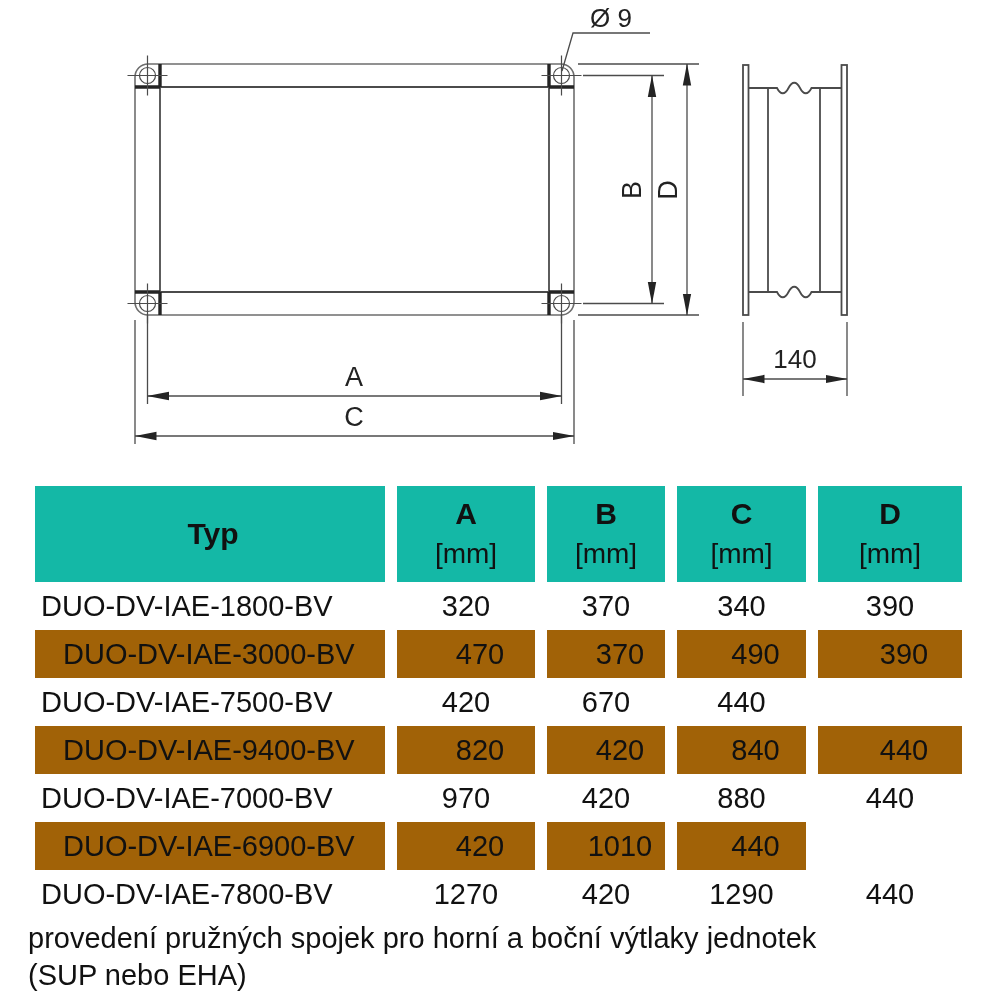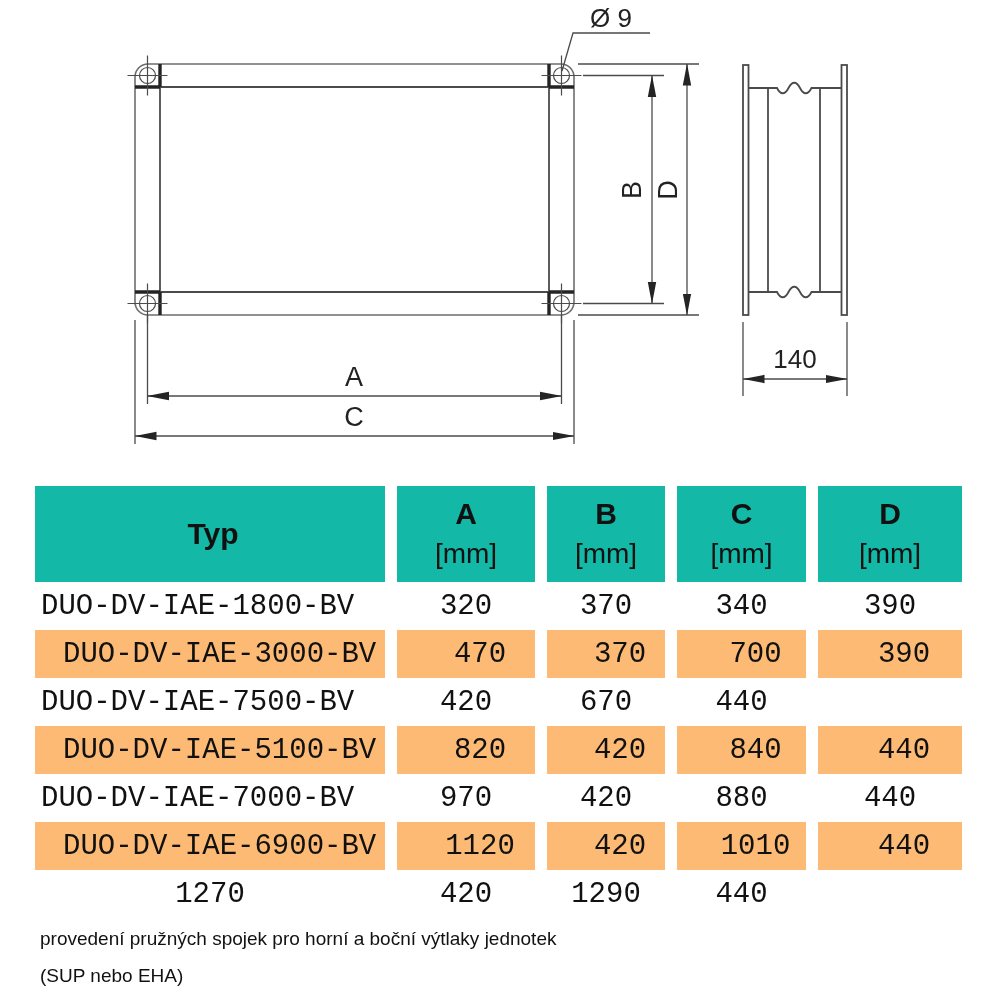--- a/index.html
+++ b/index.html
@@ -13,30 +13,30 @@
 
   .spec-table{
     position:absolute;left:35px;top:486px;width:927px;
     --cols:350px 138px 118px 129px 144px;
   }
   .tr{display:grid;grid-template-columns:var(--cols);column-gap:12px;}
   .cell{display:flex;align-items:center;justify-content:center;}
   .tr.head{height:96px;}
   .tr.head .cell{background:#14b8a6;flex-direction:column;justify-content:center;}
   .tr.data{height:48px;}
-  .tr.shaded .cell{background:#fdba74;padding-left:28px;}
+  .tr.shaded .cell{background:#a16207;padding-left:28px;}
   .cell.typ{justify-content:flex-start;padding-left:6px;}
   .h-typ{font-size:30px;font-weight:bold;}
   .h-letter{font-size:30px;font-weight:bold;line-height:32px;}
   .h-unit{font-size:28px;line-height:32px;margin-top:8px;}
-  .td-text{font-size:29px;font-family:Liberation Mono, monospace;}
+  .td-text{font-size:29px;}
 
   .caption{
-    position:absolute;left:40px;top:920px;width:935px;
-    font-size:19px;line-height:37px;color:#111;
+    position:absolute;left:28px;top:920px;width:935px;
+    font-size:29px;line-height:37px;color:#111;
   }
 </style>
 </head>
 <body>
 
 <div class="page">
 
   <svg class="diagram" width="1000" height="470" viewBox="0 0 1000 470">
     <defs>
       <marker id="arr" viewBox="0 0 22 12" refX="21.5" refY="6" markerWidth="22" markerHeight="12" markerUnits="userSpaceOnUse" orient="auto-start-reverse">
@@ -139,51 +139,51 @@
       <div class="cell typ td-text">DUO-DV-IAE-1800-BV</div>
       <div class="cell td-text">320</div>
       <div class="cell td-text">370</div>
       <div class="cell td-text">340</div>
       <div class="cell td-text">390</div>
     </div>
     <div class="tr data shaded">
       <div class="cell typ td-text">DUO-DV-IAE-3000-BV</div>
       <div class="cell td-text">470</div>
       <div class="cell td-text">370</div>
-      <div class="cell td-text">700</div>
+      <div class="cell td-text">490</div>
       <div class="cell td-text">390</div>
     </div>
     <div class="tr data">
       <div class="cell typ td-text">DUO-DV-IAE-7500-BV</div>
       <div class="cell td-text">420</div>
       <div class="cell td-text">670</div>
       <div class="cell td-text">440</div>
     </div>
     <div class="tr data shaded">
-      <div class="cell typ td-text">DUO-DV-IAE-5100-BV</div>
+      <div class="cell typ td-text">DUO-DV-IAE-9400-BV</div>
       <div class="cell td-text">820</div>
       <div class="cell td-text">420</div>
       <div class="cell td-text">840</div>
       <div class="cell td-text">440</div>
     </div>
     <div class="tr data">
       <div class="cell typ td-text">DUO-DV-IAE-7000-BV</div>
       <div class="cell td-text">970</div>
       <div class="cell td-text">420</div>
       <div class="cell td-text">880</div>
       <div class="cell td-text">440</div>
     </div>
     <div class="tr data shaded">
       <div class="cell typ td-text">DUO-DV-IAE-6900-BV</div>
-      <div class="cell td-text">1120</div>
       <div class="cell td-text">420</div>
       <div class="cell td-text">1010</div>
       <div class="cell td-text">440</div>
     </div>
     <div class="tr data">
+      <div class="cell typ td-text">DUO-DV-IAE-7800-BV</div>
       <div class="cell td-text">1270</div>
       <div class="cell td-text">420</div>
       <div class="cell td-text">1290</div>
       <div class="cell td-text">440</div>
     </div>
   </div>
 
   <div class="caption">
     <div>provedení pružných spojek pro horní a boční výtlaky jednotek</div>
     <div>(SUP nebo EHA)</div>

